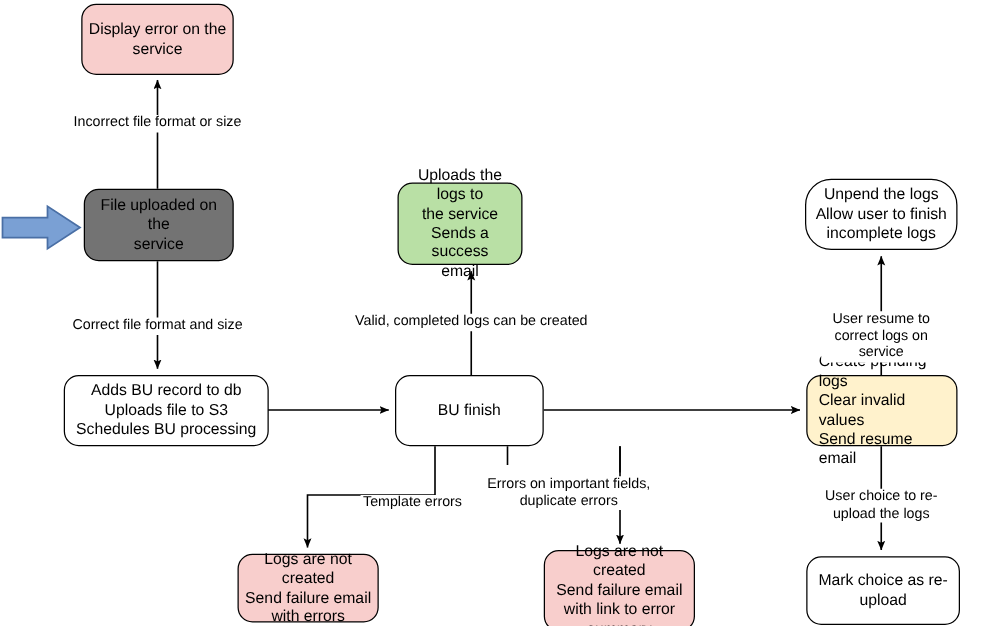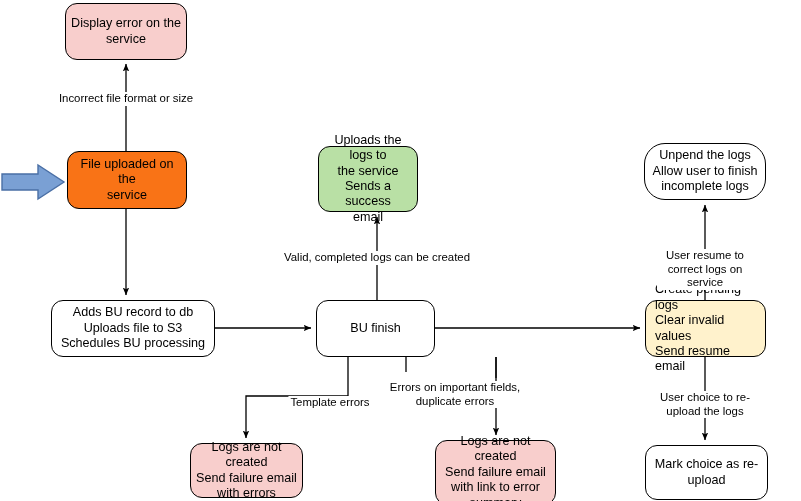--- a/index.html
+++ b/index.html
@@ -33,21 +33,21 @@
     justify-content: center;
     text-align: center;
     font-size: 12.6px;
     line-height: 15.4px;
     color: #000000;
     background: #ffffff;
     padding: 2px 4px;
     white-space: pre-line;
   }
   .node.fill-pink   { background: #f8cecc; }
-  .node.fill-blue   { background: #f97316; }
+  .node.fill-blue   { background: #737373; }
   .node.fill-green  { background: #b9e0a5; }
   .node.fill-yellow { background: #fff2cc; }
   .node.align-left {
     justify-content: flex-start;
     text-align: left;
     padding-left: 9px;
   }
   .edge-label {
     position: absolute;
     font-size: 11.4px;
@@ -155,20 +155,21 @@
 
   <div class="node fill-yellow align-left" style="left:645px; top:300px; width:121px; height:57px;">Create pending logs
 Clear invalid values
 Send resume email</div>
 
   <div class="node" style="left:645px; top:445px; width:123px; height:55px;">Mark choice as re-
 upload</div>
 
   <div class="edge-label center" style="left:126px; top:92px;">Incorrect file format or size</div>
 
+  <div class="edge-label center" style="left:126px; top:254px;">Correct file format and size</div>
 
   <div class="edge-label center" style="left:377px; top:251px;">Valid, completed logs can be created</div>
 
 
   <div class="edge-label center" style="left:330px; top:396px;">Template errors</div>
 
   <div class="edge-label center" style="left:455px; top:381px;">Errors on important fields,
 duplicate errors</div>
 
   <div class="edge-label center" style="left:705px; top:249px;">User resume to correct logs on service</div>

